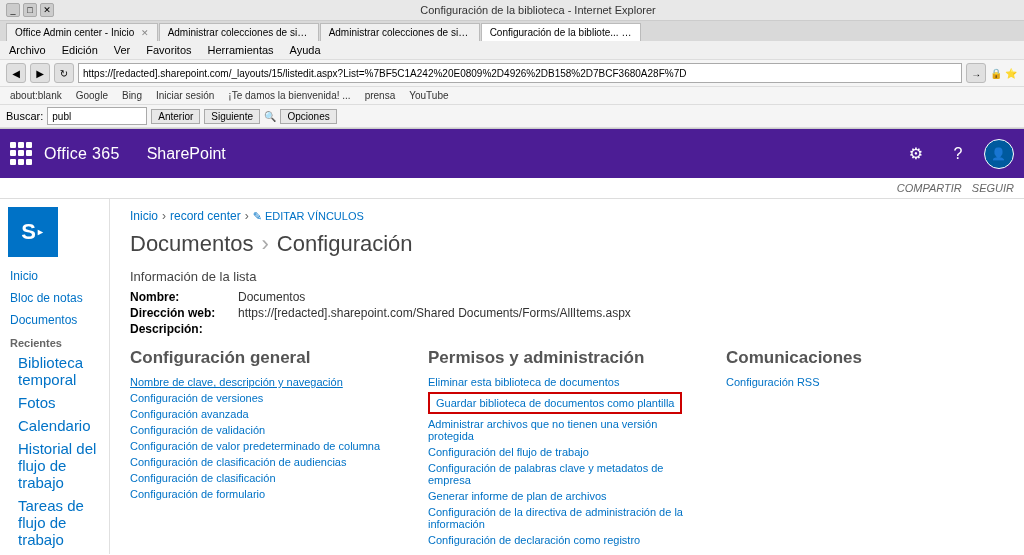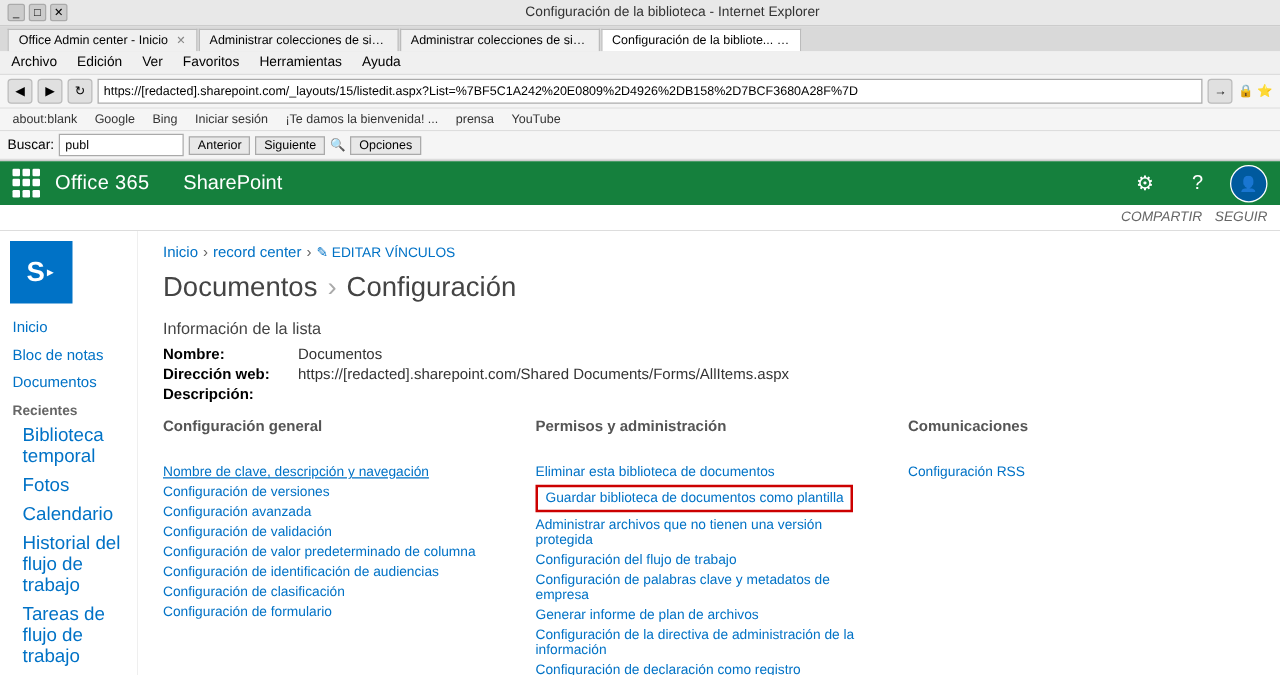--- a/index.html
+++ b/index.html
@@ -107,22 +107,22 @@
       gap: 4px;
       background: #f5f5f5;
       border-bottom: 1px solid #ddd;
       font-size: 11px;
     }
     .search-input { height: 18px; border: 1px solid #aaa; padding: 0 4px; font-size: 10px; width: 100px; }
     .search-btn { padding: 1px 6px; font-size: 10px; cursor: pointer; background: #e8e8e8; border: 1px solid #aaa; }
 
     
     .o365-nav {
-      background: #15803d;
-      height: 35px;
+      background: #4c1d95;
+      height: 49px;
       display: flex;
       align-items: center;
       padding: 0 10px;
       gap: 10px;
       color: #fff;
     }
     .o365-waffle {
       width: 24px; height: 24px;
       display: grid; grid-template-columns: repeat(3,6px); gap: 2px;
       cursor: pointer;
@@ -237,21 +237,21 @@
     
     .list-info-section { margin-bottom: 12px; font-size: 12px; }
     .list-info-section .section-title { font-size: 13px; color: #444; margin-bottom: 6px; font-weight: normal; }
     .info-row { display: flex; gap: 8px; margin-bottom: 2px; }
     .info-label { font-weight: bold; min-width: 100px; }
     .info-value { color: #333; }
 
     
     .config-columns { display: flex; gap: 20px; margin-bottom: 16px; }
     .config-col { flex: 1; }
-    .config-col-title { font-size: 12px; color: #555; font-weight: bold; margin-bottom: 24px; }
+    .config-col-title { font-size: 17px; color: #555; font-weight: bold; margin-bottom: 8px; }
     .config-link {
       display: block;
       color: #0072c6;
       text-decoration: none;
       font-size: 11px;
       margin-bottom: 4px;
       cursor: pointer;
     }
 
     
@@ -434,21 +434,21 @@
 
     <div class="config-columns">
 
       <div class="config-col">
         <div class="config-col-title">Configuración general</div>
         <a class="config-link" style="color:#0072c6; text-decoration:underline;">Nombre de clave, descripción y navegación</a>
         <a class="config-link">Configuración de versiones</a>
         <a class="config-link">Configuración avanzada</a>
         <a class="config-link">Configuración de validación</a>
         <a class="config-link">Configuración de valor predeterminado de columna</a>
-        <a class="config-link">Configuración de identificación de audiencias</a>
+        <a class="config-link">Configuración de clasificación de audiencias</a>
         <a class="config-link">Configuración de clasificación</a>
         <a class="config-link">Configuración de formulario</a>
       </div>
 
       <div class="config-col">
         <div class="config-col-title">Permisos y administración</div>
         <a class="config-link">Eliminar esta biblioteca de documentos</a>
         
         <div class="highlighted-box">
           <a class="config-link" style="margin:0;">Guardar biblioteca de documentos como plantilla</a>

